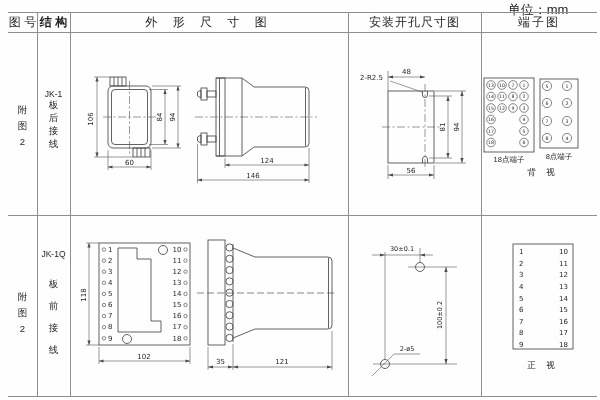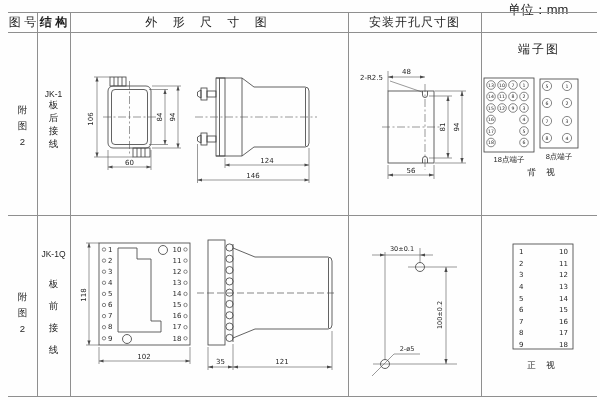--- a/index.html
+++ b/index.html
@@ -38,21 +38,21 @@
   <div class="hline" style="left:8px;top:396px;width:589px;"></div>
   <div class="vline" style="left:37px;top:12px;height:384px;"></div>
   <div class="vline" style="left:70px;top:12px;height:384px;"></div>
   <div class="vline" style="left:348px;top:12px;height:384px;"></div>
   <div class="vline" style="left:481px;top:12px;height:384px;"></div>
 
   <div class="hcell" style="left:8px;top:12px;width:29px;height:20px;">图 号</div>
   <div class="hcell" style="left:37px;top:12px;width:33px;height:20px;font-weight:bold;">结 构</div>
   <div class="hcell" style="left:70px;top:12px;width:278px;height:20px;letter-spacing:6px;">外 形 尺 寸 图</div>
   <div class="hcell" style="left:348px;top:12px;width:133px;height:20px;letter-spacing:1px;">安装开孔尺寸图</div>
-  <div class="hcell" style="left:481px;top:12px;width:116px;height:20px;letter-spacing:2px;margin-top:27px;">端子图</div>
+  <div class="hcell" style="left:481px;top:12px;width:116px;height:20px;letter-spacing:2px;">端子图</div>
 
   <div class="vcell" style="left:8px;top:98px;width:29px;height:55px;gap:3px;">
     <span>附</span>
     <span>图</span>
     <span>2</span>
   </div>
   <div class="vcell" style="left:37px;top:75px;width:33px;height:90px;">
     <span style="font-size:8.5px;">JK-1</span>
     <span>板</span>
     <span>后</span>

